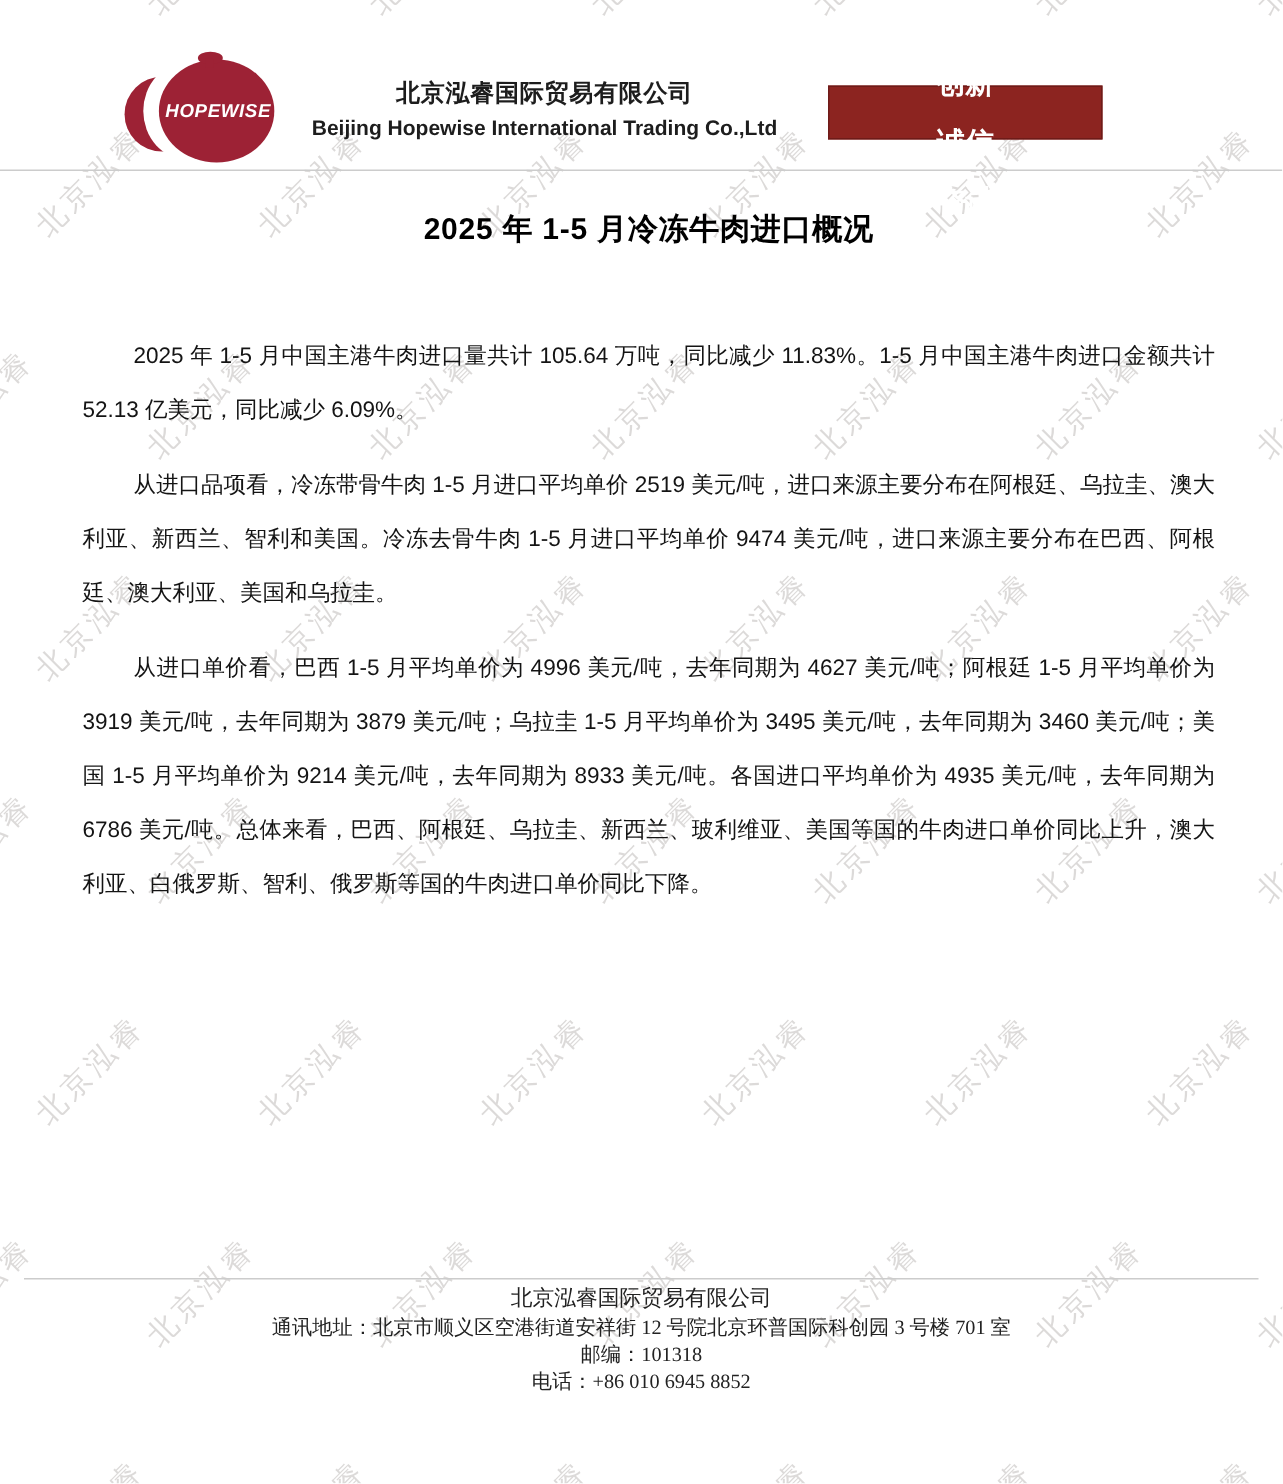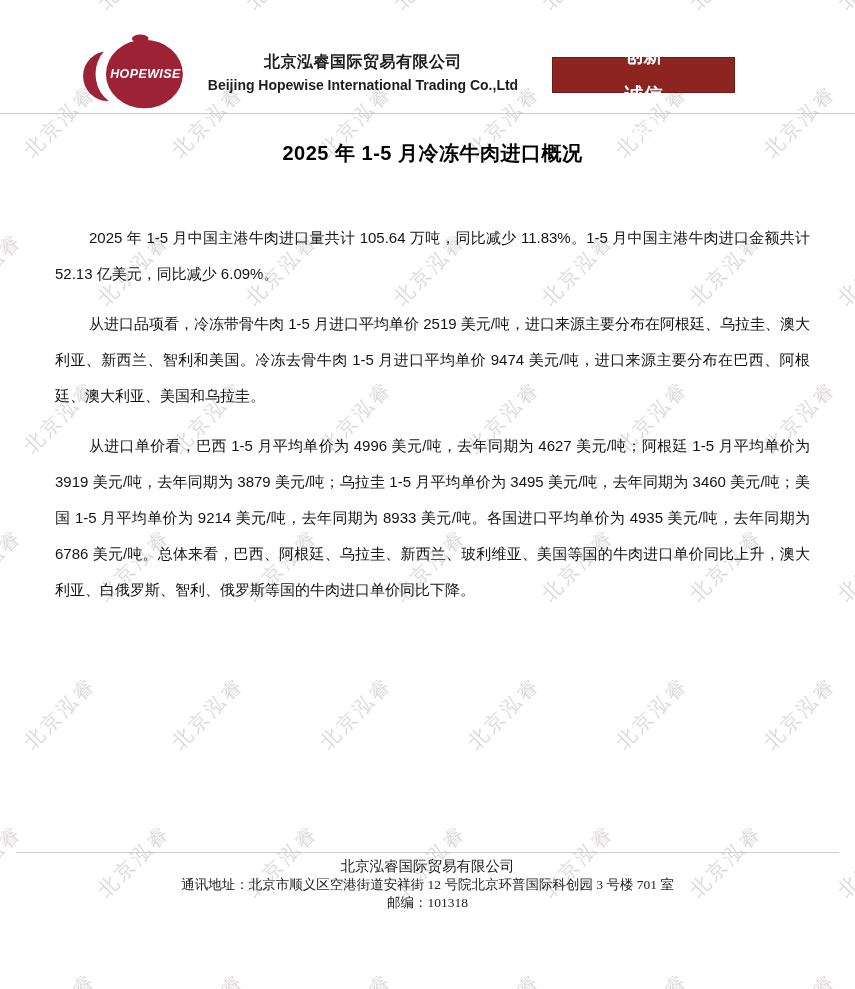--- a/index.html
+++ b/index.html
@@ -205,15 +205,16 @@
     <p class="first">2025 年 1-5 月中国主港牛肉进口量共计 105.64 万吨，同比减少 11.83%。1-5 月中国主港牛肉进口金额共计 52.13 亿美元，同比减少 6.09%。</p>
     <p>从进口品项看，冷冻带骨牛肉 1-5 月进口平均单价 2519 美元/吨，进口来源主要分布在阿根廷、乌拉圭、澳大利亚、新西兰、智利和美国。冷冻去骨牛肉 1-5 月进口平均单价 9474 美元/吨，进口来源主要分布在巴西、阿根廷、澳大利亚、美国和乌拉圭。</p>
     <p>从进口单价看，巴西 1-5 月平均单价为 4996 美元/吨，去年同期为 4627 美元/吨；阿根廷 1-5 月平均单价为 3919 美元/吨，去年同期为 3879 美元/吨；乌拉圭 1-5 月平均单价为 3495 美元/吨，去年同期为 3460 美元/吨；美国 1-5 月平均单价为 9214 美元/吨，去年同期为 8933 美元/吨。各国进口平均单价为 4935 美元/吨，去年同期为 6786 美元/吨。总体来看，巴西、阿根廷、乌拉圭、新西兰、玻利维亚、美国等国的牛肉进口单价同比上升，澳大利亚、白俄罗斯、智利、俄罗斯等国的牛肉进口单价同比下降。</p>
   </div>
 
   <div class="footer">
     <div class="footer-rule"></div>
     <div class="footer-company">北京泓睿国际贸易有限公司</div>
     <div class="footer-line">通讯地址：北京市顺义区空港街道安祥街 12 号院北京环普国际科创园 3 号楼 701 室</div>
     <div class="footer-line">邮编：101318</div>
+    <div class="footer-line">电话：+86 010 6945 8852</div>
   </div>
 
 </div>
 
 </body></html>

